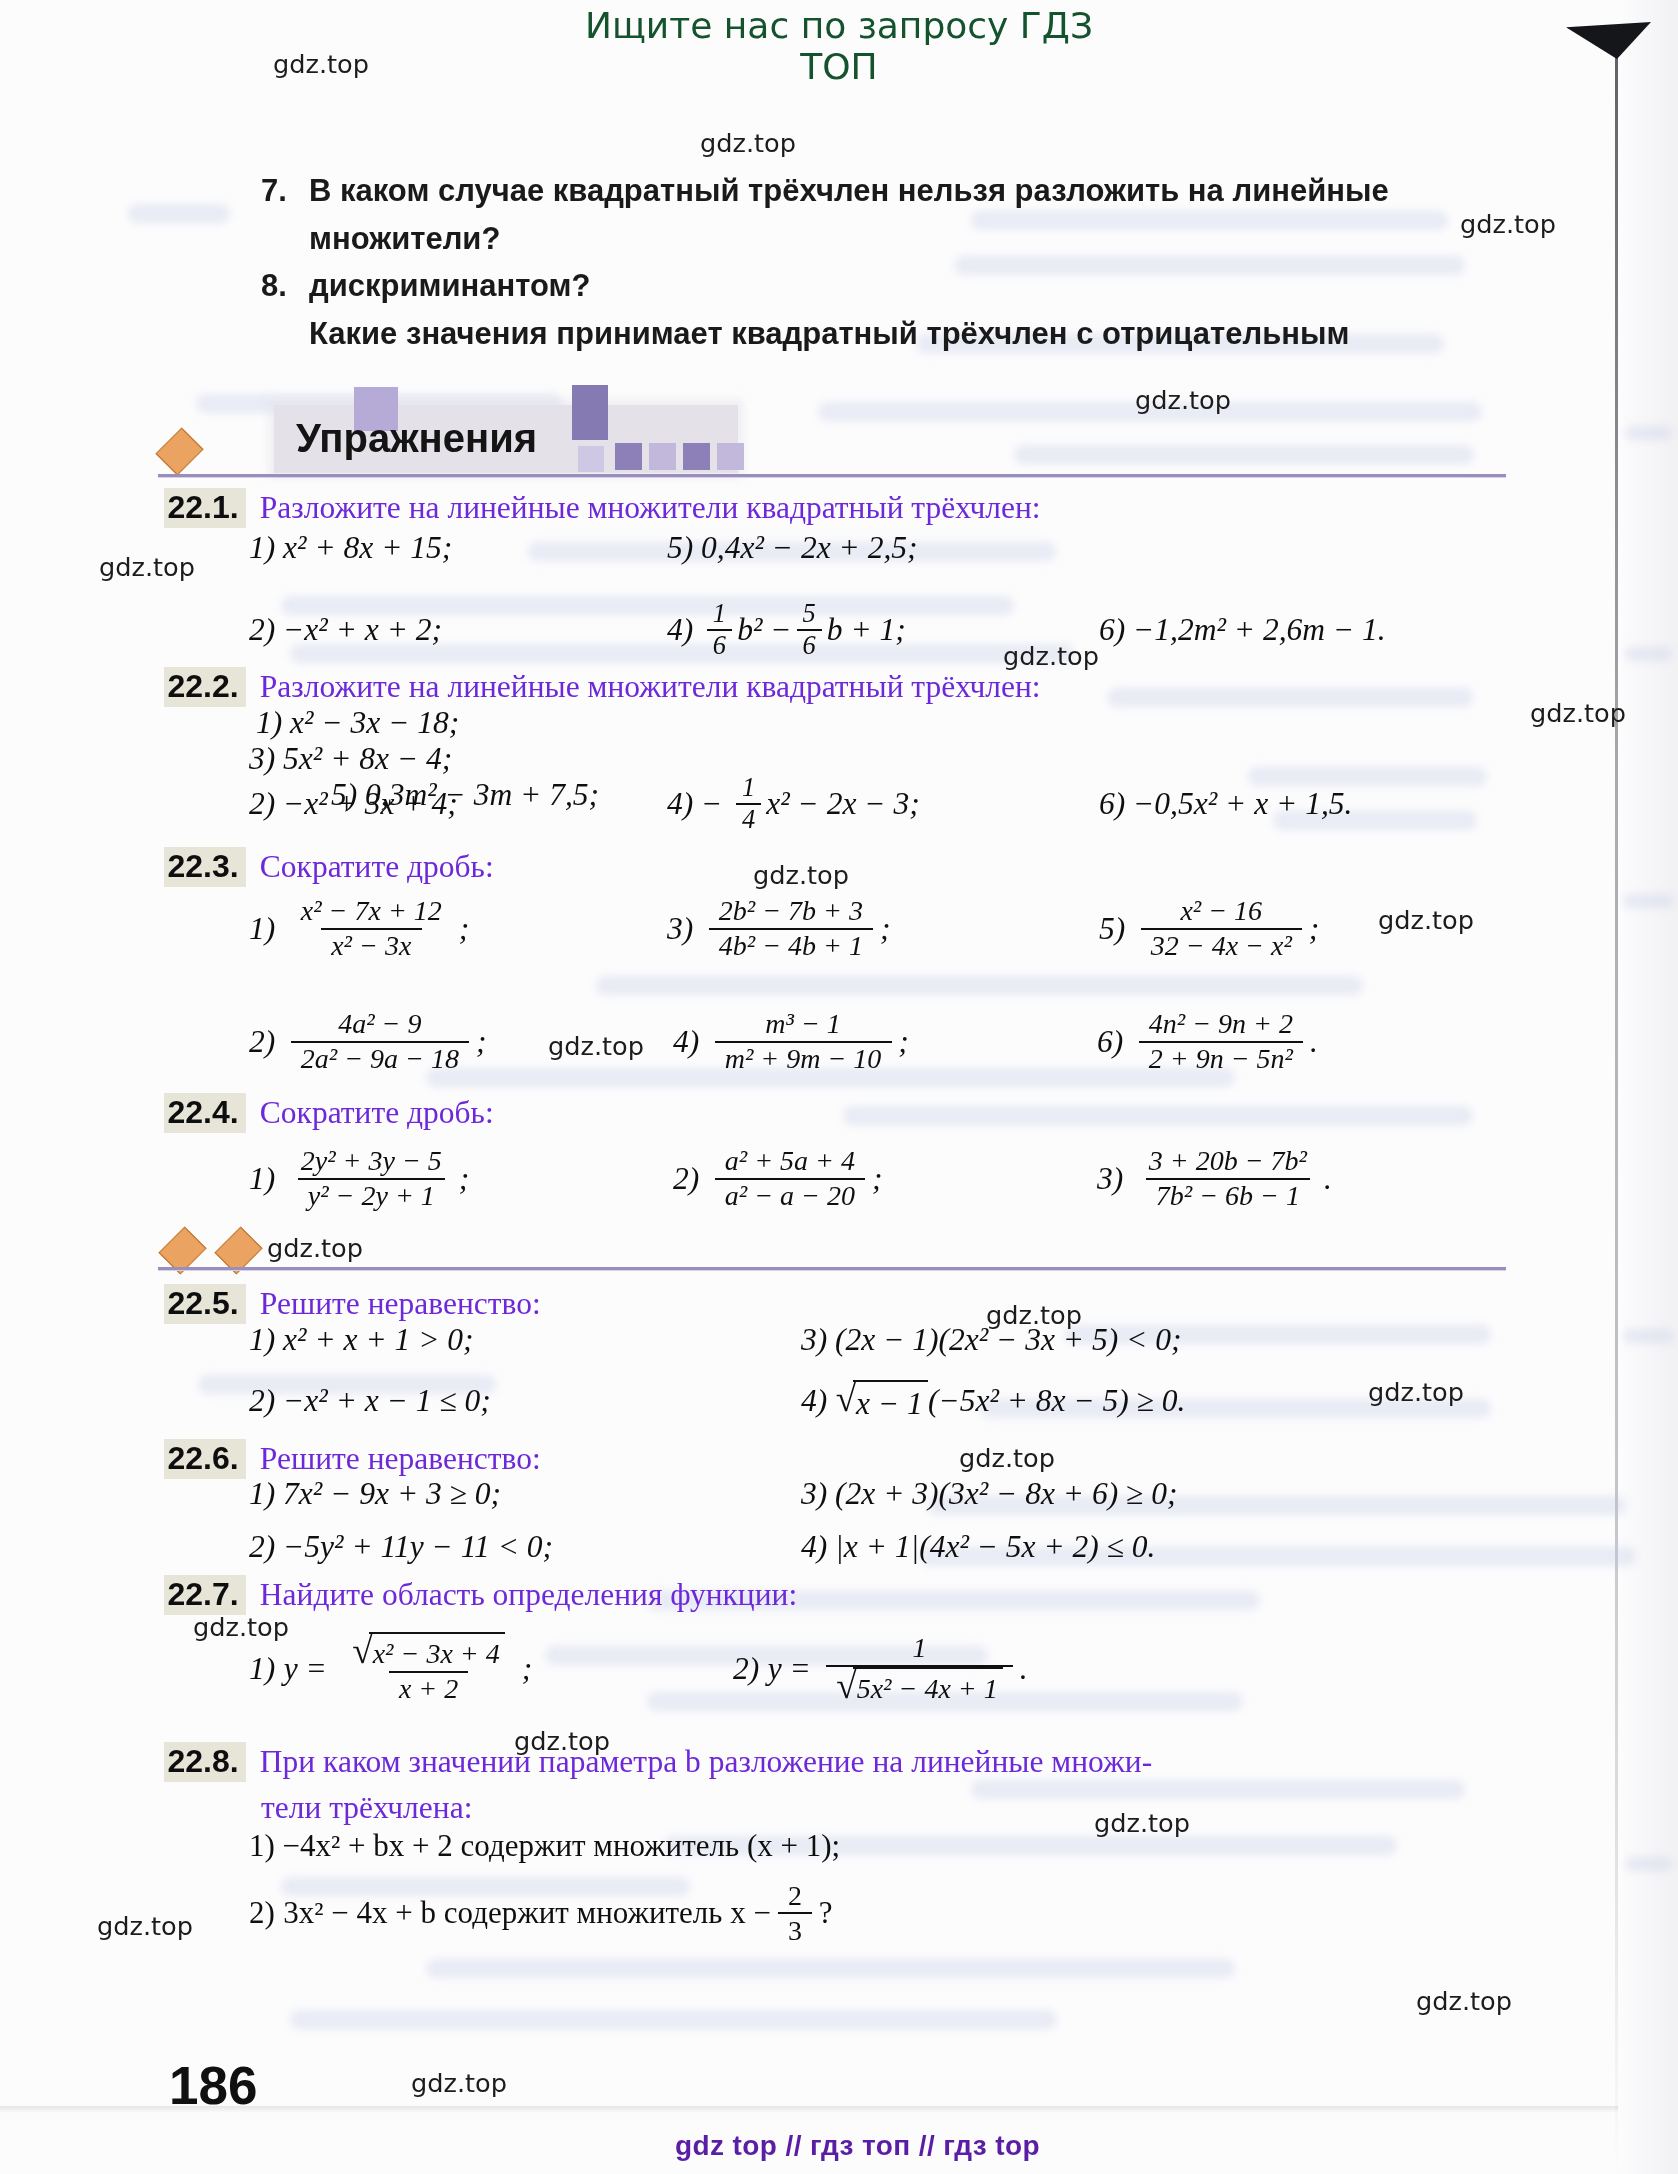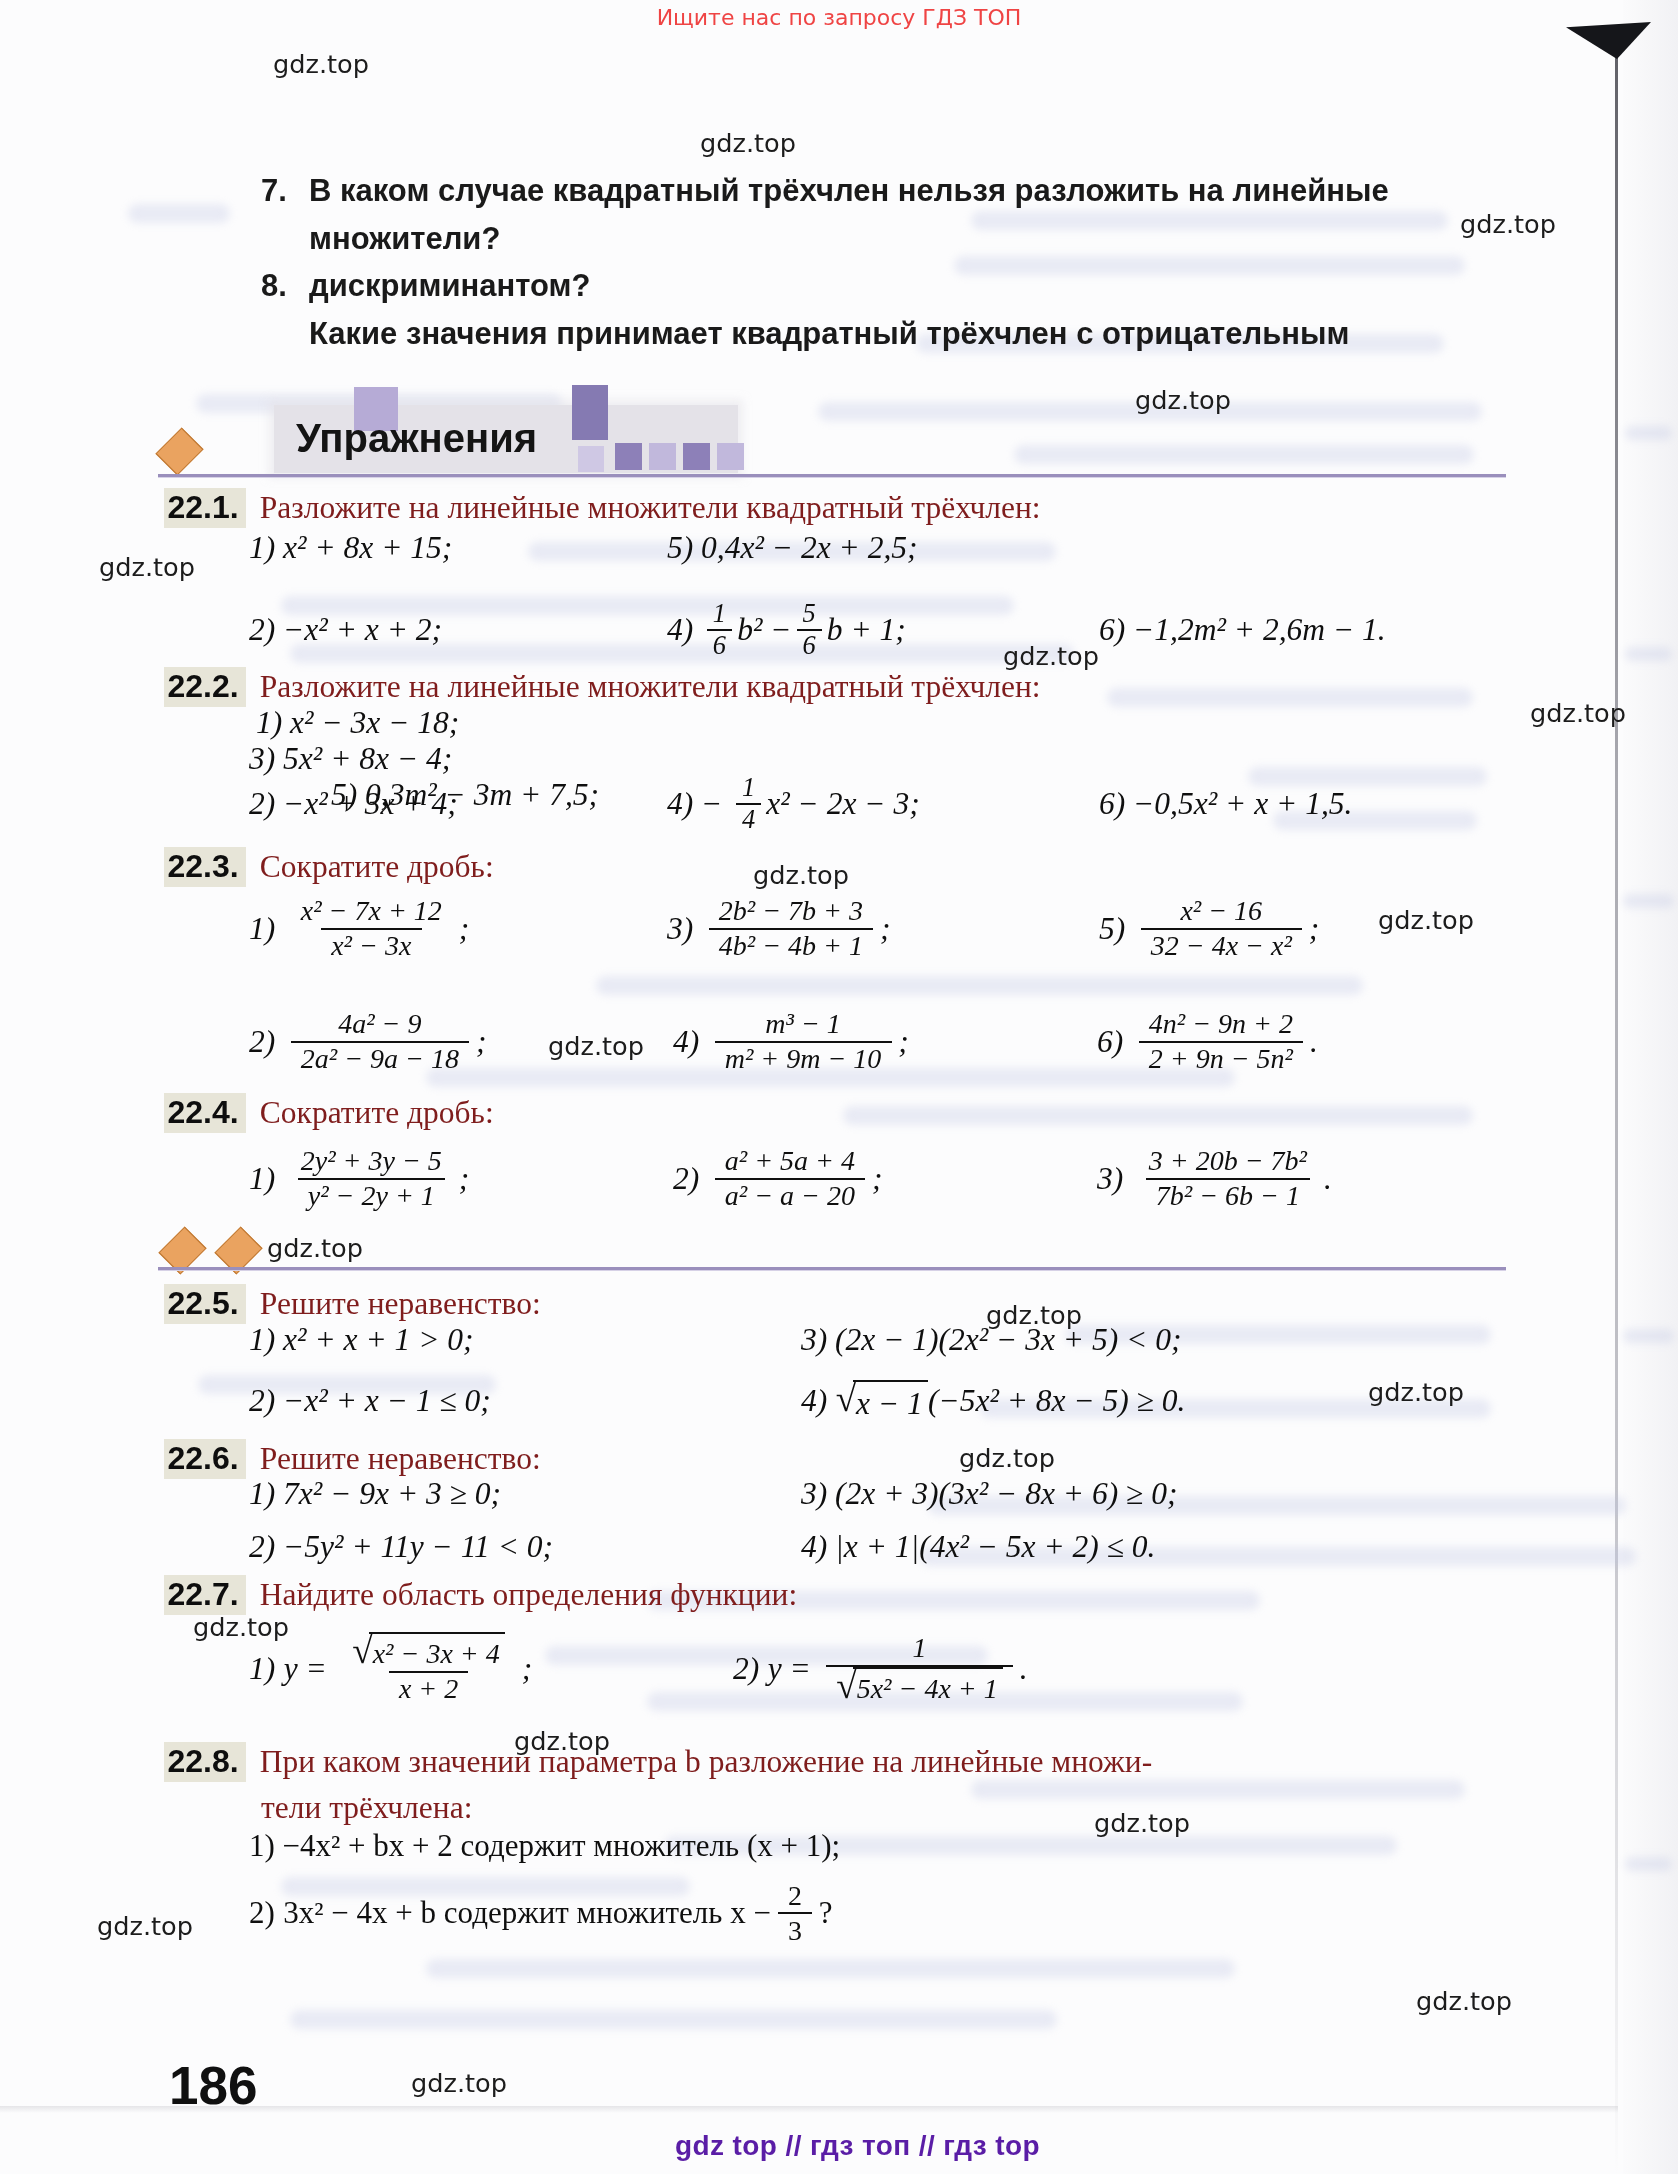--- a/index.html
+++ b/index.html
@@ -10,21 +10,21 @@
         background:linear-gradient(to right,#fbfbfc,#f1f1f4);}
   #edge-line{position:absolute;left:1615px;top:31px;width:3.4px;height:2144px;
         background:linear-gradient(to bottom,#5f5f66,#a9a9b0 35%,#c6c6cc 70%,rgba(205,205,212,0));}
   #corner-tri{position:absolute;left:1566px;top:22px;width:85px;height:37px;background:#15161a;
         clip-path:polygon(0 14%,100% 0,60% 100%);}
   #bottom-edge{position:absolute;left:0;top:2106px;width:1618px;height:6.8px;
         background:linear-gradient(to bottom,rgba(170,170,178,.28),rgba(255,255,255,0));}
   .ghost{position:absolute;height:19px;border-radius:9.4px;background:#b6bddf;opacity:.28;filter:blur(4.3px);}
   
   #banner{position:absolute;left:562px;top:5.1px;width:554px;text-align:center;
-        font-family:"DejaVu Sans","Liberation Sans",sans-serif;font-size:22px;color:#ef4444;}
+        font-family:"DejaVu Sans","Liberation Sans",sans-serif;font-size:36px;color:#14532d;}
   .wm{position:absolute;font-family:"DejaVu Sans","Liberation Sans",sans-serif;
         font-size:25.6px;color:#1c1c1c;white-space:nowrap;}
   #footer{position:absolute;left:675px;top:2130px;font-family:"Liberation Sans","DejaVu Sans",sans-serif;
         font-size:28px;font-weight:700;color:#5a1da6;white-space:nowrap;letter-spacing:0.4px;}
   #pageno{position:absolute;left:169px;top:2055px;font-family:"Liberation Sans",sans-serif;
         font-size:53px;font-weight:700;color:#101010;}
   
   .q{position:absolute;left:261px;display:flex;font-family:"Liberation Sans","DejaVu Sans",sans-serif;
         font-size:31px;font-weight:700;color:#1a1a1a;line-height:48px;}
   .qnum{width:48px;flex:none;}
@@ -36,21 +36,21 @@
         font-size:40px;font-weight:700;color:#141414;}
   .deco{position:absolute;}
   .rule{position:absolute;left:158px;width:1348px;height:3.4px;background:#9a8fbc;
         border-bottom:1.7px solid #d6d1e6;}
   .diamond{position:absolute;width:29px;height:29px;background:#eaa360;border:1.7px solid #c07a35;
         transform:rotate(45deg) scaleY(1.2);}
   
   .exh{position:absolute;left:164px;white-space:nowrap;}
   .exnum{font-family:"Liberation Sans",sans-serif;font-weight:700;font-size:32px;color:#0e0e0e;
         background:#e7e5d8;padding:0.9px 7.7px 2.6px 3.4px;margin-right:13.6px;}
-  .ext{font-size:31.5px;color:#7f1d1d;}
+  .ext{font-size:31.5px;color:#6d28d9;}
   .row{position:absolute;display:flex;align-items:center;}
   .cell{display:flex;align-items:center;white-space:nowrap;flex:none;}
   .c491{width:418px;} .c507{width:432px;} .c478{width:407px;} .c498{width:424px;}
   .c648{width:552px;} .c568{width:484px;}
   .m{font-style:italic;font-size:31.5px;color:#0f0f0f;}
   .mt{font-style:normal;font-size:31px;color:#0f0f0f;}
   .frac{display:inline-flex;flex-direction:column;align-items:center;vertical-align:middle;
         margin:0 6.8px;line-height:1.12;font-size:28px;}
   .frac .num,.frac .den{padding:0.9px 10.2px;}
   .frac .den{border-top:2.6px solid #101010;}

